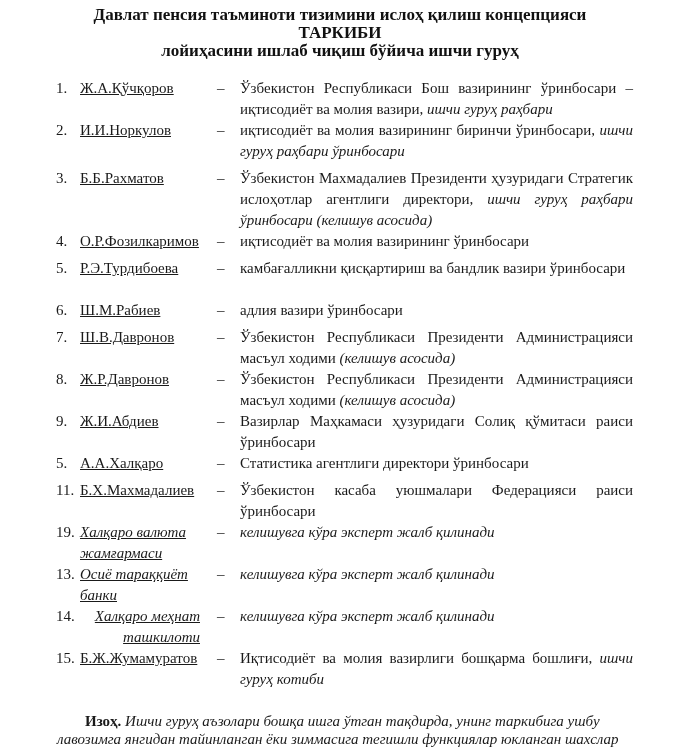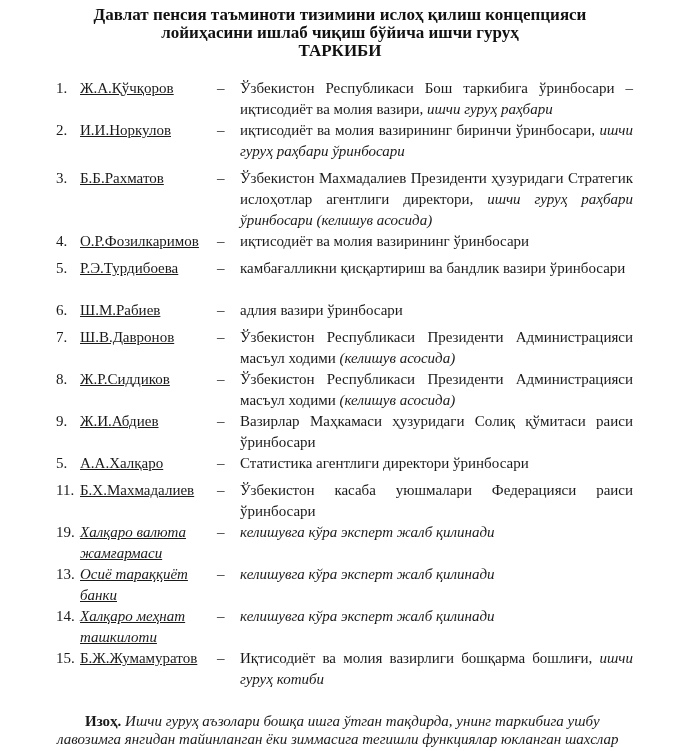--- a/index.html
+++ b/index.html
@@ -23,30 +23,30 @@
     position:absolute; left:57px; top:712px; width:580px; font-size:15px; line-height:18px;
     font-style:italic; text-indent:28px;
   }
   .note .lead { font-weight:bold; font-style:normal; }
 </style>
 </head>
 <body>
 
 <div class="title">
   <div>Давлат пенсия таъминоти тизимини ислоҳ қилиш концепцияси</div>
+  <div>ТАРКИБИ</div>
   <div>лойиҳасини ишлаб чиқиш бўйича ишчи гуруҳ</div>
-  <div>ТАРКИБИ</div>
 </div>
 
 <div class="list" id="list">
     <div class="row" style="top: 0px;">
       <span class="num">1.</span>
       <span class="name">Ж.А.Қўчқоров</span>
       <span class="dash">–</span>
-      <span class="desc"><span>Ўзбекистон Республикаси Бош таркибига ўринбосари – иқтисодиёт ва молия вазири, </span><span class="it">ишчи гуруҳ раҳбари</span></span>
+      <span class="desc"><span>Ўзбекистон Республикаси Бош вазирининг ўринбосари – иқтисодиёт ва молия вазири, </span><span class="it">ишчи гуруҳ раҳбари</span></span>
     </div>
     <div class="row" style="top: 42px;">
       <span class="num">2.</span>
       <span class="name">И.И.Норкулов</span>
       <span class="dash">–</span>
       <span class="desc"><span>иқтисодиёт ва молия вазирининг биринчи ўринбосари, </span><span class="it">ишчи гуруҳ раҳбари ўринбосари</span></span>
     </div>
     <div class="row" style="top: 90px;">
       <span class="num">3.</span>
       <span class="name">Б.Б.Рахматов</span>
@@ -72,21 +72,21 @@
       <span class="desc"><span>адлия вазири ўринбосари</span><span class="it"></span></span>
     </div>
     <div class="row" style="top: 249px;">
       <span class="num">7.</span>
       <span class="name">Ш.В.Давронов</span>
       <span class="dash">–</span>
       <span class="desc"><span>Ўзбекистон Республикаси Президенти Администрацияси масъул ходими </span><span class="it">(келишув асосида)</span></span>
     </div>
     <div class="row" style="top: 291px;">
       <span class="num">8.</span>
-      <span class="name">Ж.Р.Сиддиков</span>
+      <span class="name">Ж.Р.Давронов</span>
       <span class="dash">–</span>
       <span class="desc"><span>Ўзбекистон Республикаси Президенти Администрацияси масъул ходими </span><span class="it">(келишув асосида)</span></span>
     </div>
     <div class="row" style="top: 333px;">
       <span class="num">9.</span>
       <span class="name">Ж.И.Абдиев</span>
       <span class="dash">–</span>
       <span class="desc"><span>Вазирлар Маҳкамаси ҳузуридаги Солиқ қўмитаси раиси ўринбосари</span><span class="it"></span></span>
     </div>
     <div class="row" style="top: 375px;">
@@ -108,21 +108,21 @@
       <span class="desc"><span></span><span class="it">келишувга кўра эксперт жалб қилинади</span></span>
     </div>
     <div class="row" style="top: 486px;">
       <span class="num">13.</span>
       <span class="name it" style="width: 120px;">Осиё тараққиёт банки</span>
       <span class="dash">–</span>
       <span class="desc"><span></span><span class="it">келишувга кўра эксперт жалб қилинади</span></span>
     </div>
     <div class="row" style="top: 528px;">
       <span class="num">14.</span>
-      <span class="name it" style="width: 120px;">Халқаро меҳнат ташкилоти</span>
+      <span class="name it" style="width: 120px; text-align: right;">Халқаро меҳнат ташкилоти</span>
       <span class="dash">–</span>
       <span class="desc"><span></span><span class="it">келишувга кўра эксперт жалб қилинади</span></span>
     </div>
     <div class="row" style="top: 570px;">
       <span class="num">15.</span>
       <span class="name">Б.Ж.Жумамуратов</span>
       <span class="dash">–</span>
       <span class="desc"><span>Иқтисодиёт ва молия вазирлиги бошқарма бошлиғи, </span><span class="it">ишчи гуруҳ котиби</span></span>
     </div>
   </div>

